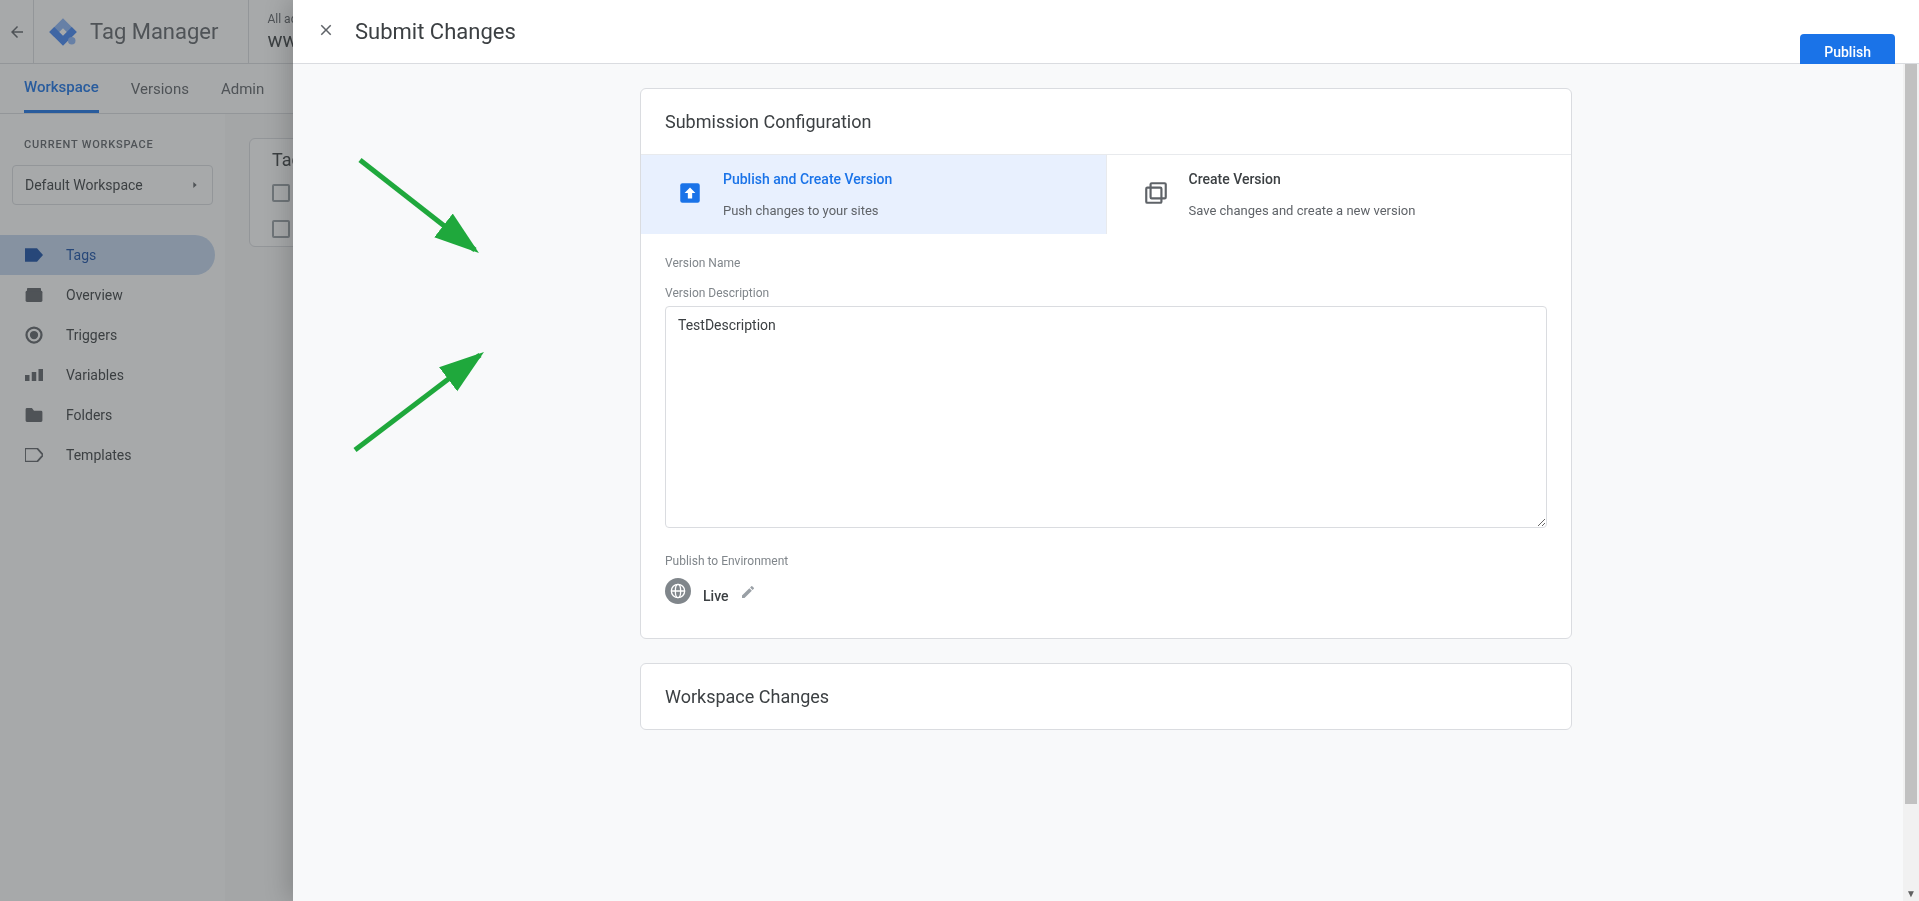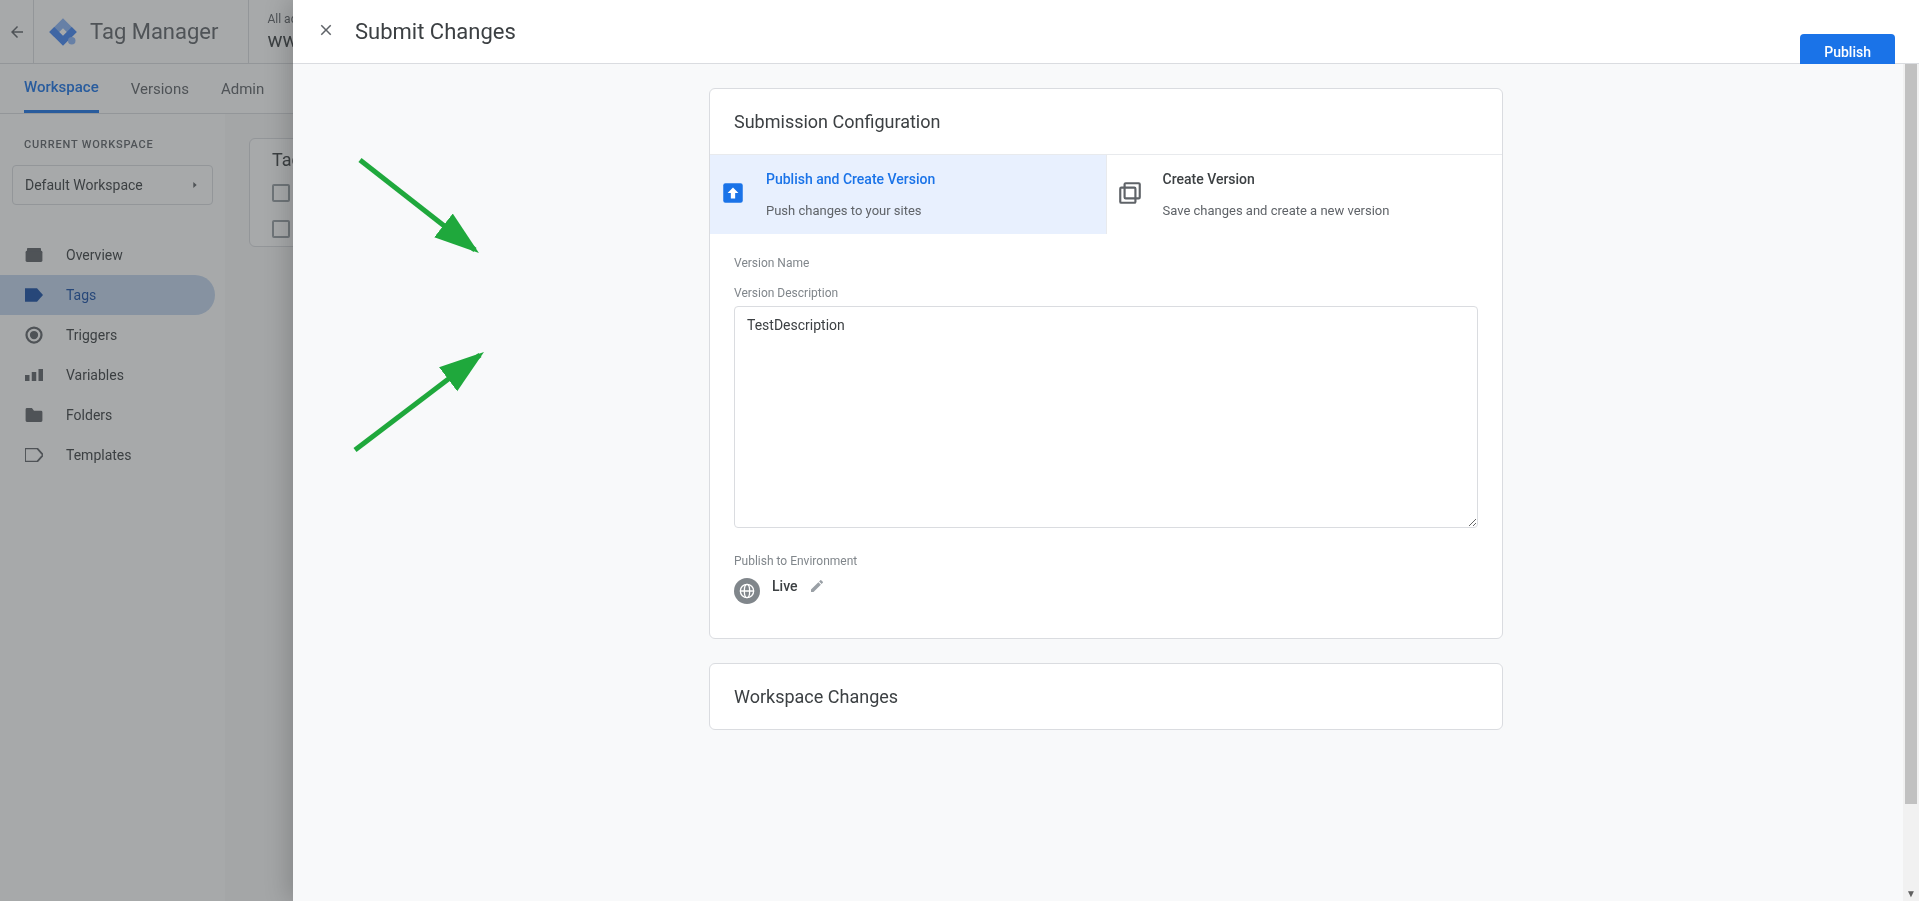--- a/index.html
+++ b/index.html
@@ -36,37 +36,37 @@
   .scrim { position:absolute; inset:0; background:rgba(60,64,67,0.45); }
 
   
   .panel { position:absolute; top:0; right:0; bottom:0; width: calc(1919px - 293px); background:#fff; display:flex; flex-direction:column; box-shadow:-4px 0 24px rgba(0,0,0,.2);}
   .panel-header { height:64px; display:flex; align-items:center; padding:0 24px; border-bottom:1px solid #dadce0; flex:0 0 auto; }
   .close { color:#5f6368; font-size:20px; margin-right:20px; cursor:pointer; }
   .panel-title { font-size:22px; color:#3c4043; flex:1; }
   .publish-btn { background:#1a73e8; color:#fff; border:none; border-radius:4px; height:36px; padding:0 24px; font-size:14px; font-weight:500; cursor:pointer;margin-top:40px; }
 
   .panel-body { flex:1; overflow-y:auto; background:#f8f9fa; padding:24px 0 40px; }
-  .pcard { background:#fff; border:1px solid #dadce0; border-radius:6px; width:794px; margin:0 auto 24px; overflow:hidden; }
+  .pcard { background:#fff; border:1px solid #dadce0; border-radius:6px; width:932px; margin:0 auto 24px; overflow:hidden; }
   .pcard h2 { font-size:18px; font-weight:400; color:#3c4043; padding:22px 24px; }
 
   .config-row { display:flex; border-top:1px solid #e8eaed; }
-  .config-opt { flex:1; display:flex; align-items:center; gap:20px; padding:16px 10px; cursor:pointer; border-right:1px solid #e8eaed; }
+  .config-opt { flex:1; display:flex; align-items:center; gap:20px; padding:16px 36px; cursor:pointer; border-right:1px solid #e8eaed; }
   .config-opt:last-child { border-right:none; }
   .config-opt.active { background:#e8f0fe; }
   .opt-title { font-size:14px; font-weight:500; color:#3c4043; }
   .config-opt.active .opt-title { color:#1a73e8; }
   .opt-sub { font-size:13px; color:#5f6368; margin-top:16px;}
 
   .form-section { padding:6px 24px 12px; }
   .flabel { font-size:12px; color:#80868b; margin-top:16px; margin-bottom:6px; display:block;}
   .finput { width:278px; height:40px; border:1px solid #dadce0; border-radius:4px; padding:0 12px; font-size:14px; color:#3c4043; }
   .farea { width:100%; height:222px; border:1px solid #dadce0; border-radius:4px; padding:10px 12px; font-size:14px; color:#3c4043; resize:both; }
 
-  .env-row { display:flex; align-items:flex-start; gap:12px; padding:4px 0 22px; }
+  .env-row { display:flex; align-items:flex-end; gap:12px; padding:4px 0 22px; }
   .env-icon { width:26px; height:26px; border-radius:50%; background:#80868b; display:flex; align-items:center; justify-content:center; }
   .env-name { font-size:14px; color:#3c4043; font-weight:500;}
   .pencil { color:#9aa0a6; font-size:16px; }
 
   .scrollbar { position:absolute; right:0; top:64px; bottom:0; width:16px; background:#f1f1f1; }
   .scrollbar .thumb { position:absolute; left:2px; right:2px; top:0; height:740px; background:#c1c1c1; border-radius:0;}
   .scroll-arrow{ position:absolute; left:0; right:0; height:16px; font-size:10px; color:#606060; display:flex; align-items:center; justify-content:center;}
   .scroll-arrow.up{top:0;} .scroll-arrow.down{bottom:0;}
 
   
@@ -105,36 +105,36 @@
   <div class="main">
     <div class="sidebar">
       <div class="ws-label">CURRENT WORKSPACE</div>
       <div class="ws-select">
         <span>Default Workspace</span>
         <span><svg width="10" height="10" viewBox="0 0 24 24" fill="#5f6368">
               <path d="M8 5l8 7-8 7z"></path>
             </svg></span>
       </div>
 
+      <div class="nav-item selected">
+        <span class="nav-icon">
+            <svg width="18" height="14" viewBox="0 0 24 18" fill="#174ea6">
+              <path d="M0 0h16l8 9-8 9H0z"></path>
+            </svg>
+          </span>
+        <span>Tags</span>
+      </div>
       <div class="nav-item">
         <span class="nav-icon">
             <svg width="18" height="14" viewBox="0 0 24 20" fill="#5f6368">
               <rect x="0" y="4" width="24" height="16" rx="2"></rect>
               <rect x="2" y="0" width="20" height="5" rx="1"></rect>
             </svg>
           </span>
         <span>Overview</span>
-      </div>
-      <div class="nav-item selected">
-        <span class="nav-icon">
-            <svg width="18" height="14" viewBox="0 0 24 18" fill="#174ea6">
-              <path d="M0 0h16l8 9-8 9H0z"></path>
-            </svg>
-          </span>
-        <span>Tags</span>
       </div>
       <div class="nav-item">
         <span class="nav-icon">
             <svg width="18" height="18" viewBox="0 0 24 24" fill="none" stroke="#5f6368" stroke-width="3">
               <circle cx="12" cy="12" r="10"></circle>
               <circle cx="12" cy="12" r="4" fill="#5f6368"></circle>
             </svg>
           </span>
         <span>Triggers</span>
       </div>

